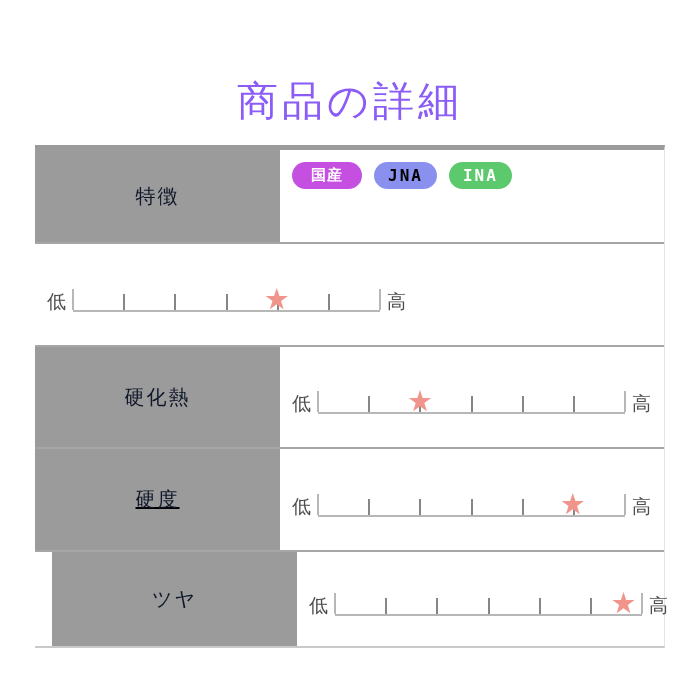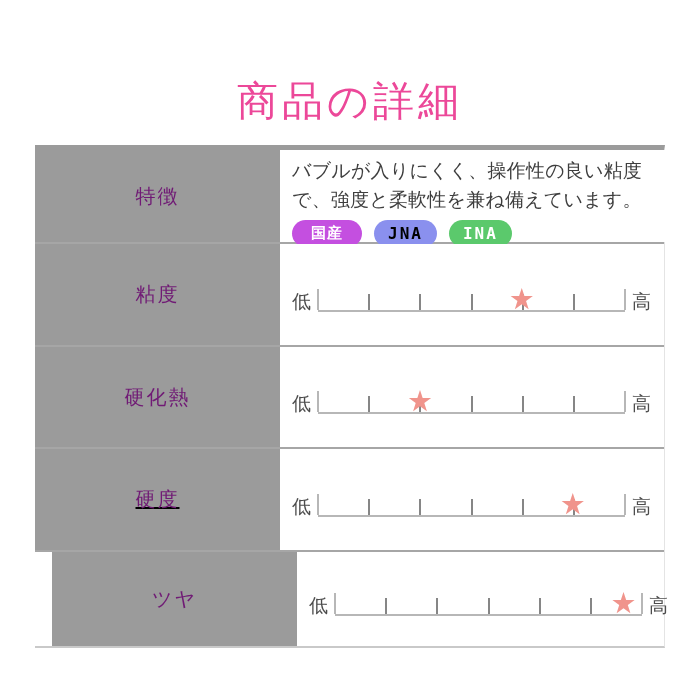--- a/index.html
+++ b/index.html
@@ -3,34 +3,34 @@
 <meta charset="utf-8">
 <style>
   html,body{margin:0;padding:0;}
   body{
     width:700px;height:700px;background:#ffffff;overflow:hidden;position:relative;
     font-family:"Liberation Sans","DejaVu Sans",sans-serif;
   }
   
   .page-title{
     position:absolute;top:47px;left:0;width:700px;text-align:center;
-    font-size:41px;font-weight:300;color:#ec4899;letter-spacing:4px;
+    font-size:41px;font-weight:300;color:#8b5cf6;letter-spacing:4px;
   }
   
   .detail-table{
     position:absolute;left:35px;top:145px;width:630px;
     border-top:5px solid #9b9b9b;
     border-bottom:2px solid #c9c9c9;
     border-right:1px solid #e4e4e4;
     box-sizing:border-box;
   }
   .row{display:flex;border-bottom:2px solid #a6a6a6;}
   .row:last-child{border-bottom:none;}
   .label-cell{
-    flex:0 0 245px;background:#9b9b9b;color:#701a75;
+    flex:0 0 245px;background:#9b9b9b;color:#0f172a;
     display:flex;align-items:center;justify-content:center;
     font-size:20px;letter-spacing:2px;
   }
   .content-cell{flex:1;background:#ffffff;position:relative;box-sizing:border-box;}
   .row-feature{height:92px;}
   .row-scale-0{height:101px;}
   .row-scale-1{height:100px;}
   .row-scale-2{height:101px;text-decoration:underline;}
   .row-scale-3{height:94px;margin-left:17px;}
   
@@ -79,32 +79,30 @@
 <body>
 
 <h1 class="page-title">商品の詳細</h1>
 
 <div class="detail-table">
 
   <div class="row row-feature">
     <div class="label-cell">特徴</div>
     <div class="content-cell">
       <div class="feature-content">
-        <div class="feature-desc">バブルが入りにくく、操作性の良い粘度で、強度と柔軟性を兼ね備えています。</div>
         <div class="badge-row">
           <span class="badge" style="background: rgb(196, 79, 224); color: #ffffff;">国産</span>
           <span class="badge latin" style="background: rgb(138, 144, 238); color: #000000;">JNA</span>
           <span class="badge latin" style="background: rgb(91, 201, 108); color: rgb(255, 255, 255);">INA</span>
         </div>
       </div>
     </div>
   </div>
 
   <div class="row row-scale-0">
-    <div class="label-cell">粘度</div>
     <div class="content-cell">
       <div class="scale-wrap">
           <div class="scale-inner">
         <span class="scale-end-label lo-label">低</span>
         <div class="track">
               <i class="tick cap" style="left: 0%;"></i>
               <i class="tick" style="left: 16.6667%;"></i>
               <i class="tick" style="left: 33.3333%;"></i>
               <i class="tick" style="left: 50%;"></i>
               <i class="tick" style="left: 66.6667%;"></i>

